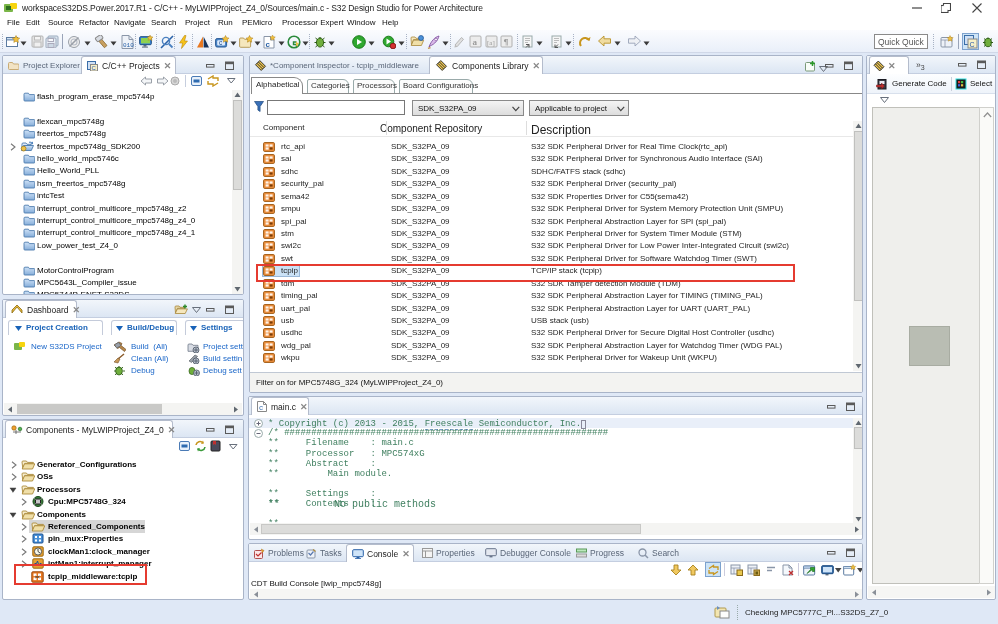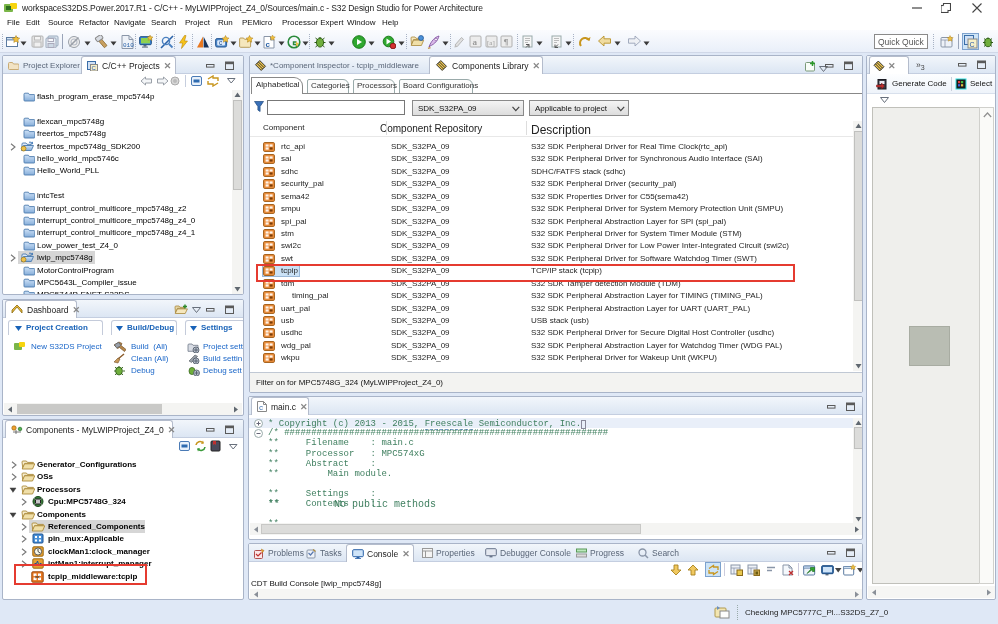--- a/index.html
+++ b/index.html
@@ -363,20 +363,26 @@
             <path d="M1,2.2 a1,1 0 0 1 1,-1 h3.4 l1,1.4 h4.6 a0.8,0.8 0 0 1 0.8,0.8 v4.8 a0.8,0.8 0 0 1 -0.8,0.8 h-9.2 a0.8,0.8 0 0 1 -0.8,-0.8 z" fill="url(#gf)" stroke="#4d7cae" stroke-width="0.9"></path>
           </svg>
           <div class="abs" style="left:34px;top:1px">hello_world_mpc5746c</div>
         </div>
       <div class="titem" style="left:0;top:76.4px;width:228px">
           <svg class="abs" style="left:20px;top:1px" width="12" height="10">
             <path d="M1,2.2 a1,1 0 0 1 1,-1 h3.4 l1,1.4 h4.6 a0.8,0.8 0 0 1 0.8,0.8 v4.8 a0.8,0.8 0 0 1 -0.8,0.8 h-9.2 a0.8,0.8 0 0 1 -0.8,-0.8 z" fill="url(#gf)" stroke="#4d7cae" stroke-width="0.9"></path>
           </svg>
           <div class="abs" style="left:34px;top:1px">Hello_World_PLL</div>
         </div>
+      <div class="titem" style="left:0;top:88.8px;width:228px">
+          <svg class="abs" style="left:20px;top:1px" width="12" height="10">
+            <path d="M1,2.2 a1,1 0 0 1 1,-1 h3.4 l1,1.4 h4.6 a0.8,0.8 0 0 1 0.8,0.8 v4.8 a0.8,0.8 0 0 1 -0.8,0.8 h-9.2 a0.8,0.8 0 0 1 -0.8,-0.8 z" fill="url(#gf)" stroke="#4d7cae" stroke-width="0.9"></path>
+          </svg>
+          <div class="abs" style="left:34px;top:1px">hsm_freertos_mpc5748g</div>
+        </div>
       <div class="titem" style="left:0;top:101.2px;width:228px">
           <svg class="abs" style="left:20px;top:1px" width="12" height="10">
             <path d="M1,2.2 a1,1 0 0 1 1,-1 h3.4 l1,1.4 h4.6 a0.8,0.8 0 0 1 0.8,0.8 v4.8 a0.8,0.8 0 0 1 -0.8,0.8 h-9.2 a0.8,0.8 0 0 1 -0.8,-0.8 z" fill="url(#gf)" stroke="#4d7cae" stroke-width="0.9"></path>
           </svg>
           <div class="abs" style="left:34px;top:1px">intcTest</div>
         </div>
       <div class="titem" style="left:0;top:113.6px;width:228px">
           <svg class="abs" style="left:20px;top:1px" width="12" height="10">
             <path d="M1,2.2 a1,1 0 0 1 1,-1 h3.4 l1,1.4 h4.6 a0.8,0.8 0 0 1 0.8,0.8 v4.8 a0.8,0.8 0 0 1 -0.8,0.8 h-9.2 a0.8,0.8 0 0 1 -0.8,-0.8 z" fill="url(#gf)" stroke="#4d7cae" stroke-width="0.9"></path>
           </svg>
@@ -392,33 +398,20 @@
           <svg class="abs" style="left:20px;top:1px" width="12" height="10">
             <path d="M1,2.2 a1,1 0 0 1 1,-1 h3.4 l1,1.4 h4.6 a0.8,0.8 0 0 1 0.8,0.8 v4.8 a0.8,0.8 0 0 1 -0.8,0.8 h-9.2 a0.8,0.8 0 0 1 -0.8,-0.8 z" fill="url(#gf)" stroke="#4d7cae" stroke-width="0.9"></path>
           </svg>
           <div class="abs" style="left:34px;top:1px">interrupt_control_multicore_mpc5748g_z4_1</div>
         </div>
       <div class="titem" style="left:0;top:150.8px;width:228px">
           <svg class="abs" style="left:20px;top:1px" width="12" height="10">
             <path d="M1,2.2 a1,1 0 0 1 1,-1 h3.4 l1,1.4 h4.6 a0.8,0.8 0 0 1 0.8,0.8 v4.8 a0.8,0.8 0 0 1 -0.8,0.8 h-9.2 a0.8,0.8 0 0 1 -0.8,-0.8 z" fill="url(#gf)" stroke="#4d7cae" stroke-width="0.9"></path>
           </svg>
           <div class="abs" style="left:34px;top:1px">Low_power_test_Z4_0</div>
-        </div>
-      <div class="titem" style="left:0;top:163.2px;width:228px">
-          <svg class="abs" style="left:7px;top:2px" width="6" height="8">
-            <path d="M1,0.8 L5,4 L1,7.2" fill="none" stroke="#787878" stroke-width="1.1"></path>
-          </svg>
-          <div class="abs" style="left:15px;top:-1px;width:77px;height:13px;background:#d6d6d6"></div>
-          <svg class="abs" style="left:17px;top:0px" width="15" height="11">
-            <path d="M2,3 a1,1 0 0 1 1,-1 h3 l1,1.3 h4 v1.2 h-7.2 l-2,4.5 z" fill="#dceafc" stroke="#4d7cae" stroke-width="0.9"></path>
-            <path d="M1.5,9.5 l2.2,-5 h9.8 l-2.2,5 z" fill="url(#gf)" stroke="#4d7cae" stroke-width="0.9"></path>
-            <circle cx="3.6" cy="7.6" r="2.4" fill="#f0c24a" stroke="#a8821e" stroke-width="0.8"></circle>
-            <path d="M9,1.2 a3,3 0 0 1 3.4,1.4 m-0.1,-1.8 l0.3,1.9 -1.9,0.2" fill="none" stroke="#2e6bb0" stroke-width="0.9"></path>
-          </svg>
-          <div class="abs" style="left:34px;top:1px">lwip_mpc5748g</div>
         </div>
       <div class="titem" style="left:0;top:175.6px;width:228px">
           <svg class="abs" style="left:20px;top:1px" width="12" height="10">
             <path d="M1,2.2 a1,1 0 0 1 1,-1 h3.4 l1,1.4 h4.6 a0.8,0.8 0 0 1 0.8,0.8 v4.8 a0.8,0.8 0 0 1 -0.8,0.8 h-9.2 a0.8,0.8 0 0 1 -0.8,-0.8 z" fill="url(#gf)" stroke="#4d7cae" stroke-width="0.9"></path>
           </svg>
           <div class="abs" style="left:34px;top:1px">MotorControlProgram</div>
         </div>
       <div class="titem" style="left:0;top:188.0px;width:228px">
           <svg class="abs" style="left:20px;top:1px" width="12" height="10">
             <path d="M1,2.2 a1,1 0 0 1 1,-1 h3.4 l1,1.4 h4.6 a0.8,0.8 0 0 1 0.8,0.8 v4.8 a0.8,0.8 0 0 1 -0.8,0.8 h-9.2 a0.8,0.8 0 0 1 -0.8,-0.8 z" fill="url(#gf)" stroke="#4d7cae" stroke-width="0.9"></path>
@@ -634,21 +627,21 @@
           <div class="abs" style="left:45px;top:1px">Referenced_Components</div>
         </div>
       <div class="titem" style="left:0;top:76.4px;width:244px">
           <svg class="abs" style="left:18px;top:2px" width="6" height="8">
             <path d="M1,0.8 L5,4 L1,7.2" fill="none" stroke="#787878" stroke-width="1.1"></path>
           </svg>
           <svg class="abs" style="left:29px;top:0px" width="12" height="11">
             <rect x="1" y="1" width="10" height="9" rx="1" fill="#4a90d8" stroke="#1a5090"></rect>
             <path d="M3,3 h2 v2 h-2 z M7,3 h2 v2 h-2 z M3,6.5 h2 v2 h-2 z M7,6.5 h2 v2 h-2 z" fill="#fff"></path>
           </svg>
-          <div class="abs" style="left:45px;top:1px">pin_mux:Applicable</div>
+          <div class="abs" style="left:45px;top:1px">pin_mux:Properties</div>
         </div>
       <div class="titem" style="left:0;top:88.8px;width:244px">
           <svg class="abs" style="left:18px;top:2px" width="6" height="8">
             <path d="M1,0.8 L5,4 L1,7.2" fill="none" stroke="#787878" stroke-width="1.1"></path>
           </svg>
           <svg class="abs" style="left:29px;top:0px" width="12" height="11">
             <rect x="0.8" y="0.8" width="10.4" height="9.4" rx="1" fill="#e8a030" stroke="#9a6a14"></rect>
             <circle cx="6" cy="5.5" r="3.6" fill="#f8f8e8" stroke="#555"></circle>
             <path d="M6,3 v2.5 l2,1.5" fill="none" stroke="#333" stroke-width="0.9"></path>
           </svg>
@@ -898,21 +891,21 @@
           <div class="abs" style="left:281px;top:1px">S32 SDK Tamper detection Module (TDM)</div>
         </div>
       <div class="abs" style="left:0;top:234.0px;width:600px;height:12.4px">
           <svg class="abs" style="left:13px;top:1px" width="12" height="10">
             <rect x="0.6" y="0.6" width="10.8" height="8.8" rx="1" fill="#ee9140" stroke="#9e5a12" stroke-width="1"></rect>
             <rect x="2.6" y="2.4" width="3" height="2.2" fill="#fdf4ea"></rect>
             <rect x="6.6" y="2.4" width="3" height="2.2" fill="#fdf4ea"></rect>
             <rect x="2.6" y="5.4" width="3" height="2.2" fill="#fdf4ea"></rect>
             <rect x="6.6" y="5.4" width="3" height="2.2" fill="#7a3c08"></rect>
           </svg>
-          <div class="abs" style="left:42px;top:1px">timing_pal</div>
+          <div class="abs" style="left:31px;top:1px">timing_pal</div>
           <div class="abs" style="left:141px;top:1px">SDK_S32PA_09</div>
           <div class="abs" style="left:281px;top:1px">S32 SDK Peripheral Abstraction Layer for TIMING (TIMING_PAL)</div>
         </div>
       <div class="abs" style="left:0;top:246.5px;width:600px;height:12.4px">
           <svg class="abs" style="left:13px;top:1px" width="12" height="10">
             <rect x="0.6" y="0.6" width="10.8" height="8.8" rx="1" fill="#ee9140" stroke="#9e5a12" stroke-width="1"></rect>
             <rect x="2.6" y="2.4" width="3" height="2.2" fill="#fdf4ea"></rect>
             <rect x="6.6" y="2.4" width="3" height="2.2" fill="#fdf4ea"></rect>
             <rect x="2.6" y="5.4" width="3" height="2.2" fill="#fdf4ea"></rect>
             <rect x="6.6" y="5.4" width="3" height="2.2" fill="#7a3c08"></rect>

